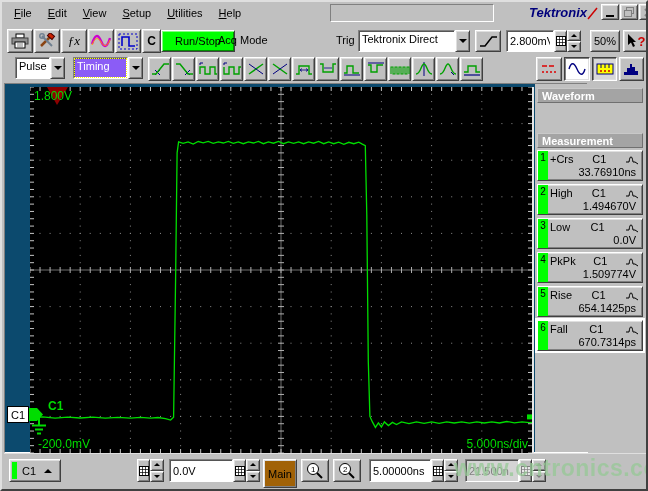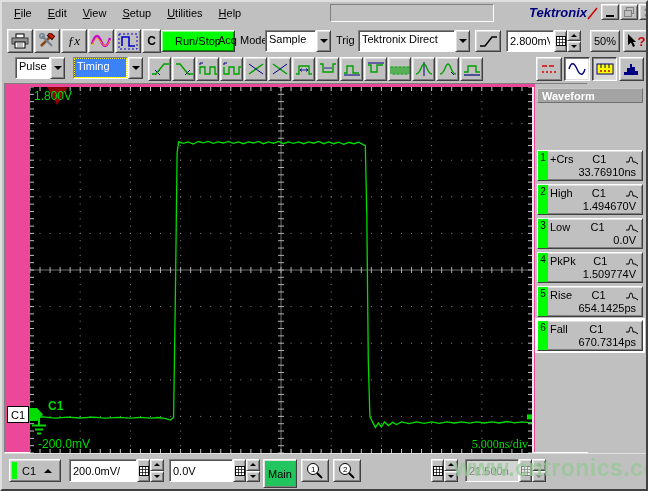--- a/index.html
+++ b/index.html
@@ -12,21 +12,21 @@
   .well{border:1px solid;border-color:#808080 #fff #fff #808080;}
   .fieldbox{background:#fff;border:1px solid;border-color:#808080 #fff #fff #808080;box-shadow:inset 1px 1px 0 #555;}
   .fieldbox.disabled{background:#d4d4d4;color:#808080;}
   .fieldbox.disabled input{color:#808080;}
   input.field{border:none;outline:none;background:transparent;font:inherit;width:100%;height:100%;padding:1px 3px;color:#000;}
   .ctr{display:flex;align-items:center;justify-content:center;}
   .menu-item{display:inline-block;padding:0 8px;line-height:22px;cursor:default;}
   .combo{display:flex;align-items:stretch;height:22px;}
   .combo .txt{flex:1;background:#fff;border:1px solid;border-color:#808080 #fff #fff #808080;box-shadow:inset 1px 1px 0 #555;padding:2px 3px;white-space:nowrap;overflow:hidden;}
   .combo .txt.sel{background:#fff;padding:1px;}
-  .combo .txt.sel span{display:block;background:#3b82f6;color:#fff;outline:1px dotted #ffff00;padding:1px 2px;height:100%;}
+  .combo .txt.sel span{display:block;background:#8b5cf6;color:#fff;outline:1px dotted #ffff00;padding:1px 2px;height:100%;}
   .combo .drop{width:15px;background:#c0c0c0;border:1px solid;border-color:#fff #404040 #404040 #fff;box-shadow:inset 1px 1px 0 #dfdfdf,inset -1px -1px 0 #808080;display:flex;align-items:center;justify-content:center;}
   .arr-dn{width:0;height:0;border-left:4px solid transparent;border-right:4px solid transparent;border-top:4px solid #000;}
   .arr-up{width:0;height:0;border-left:4px solid transparent;border-right:4px solid transparent;border-bottom:4px solid #000;}
   .spin{display:flex;flex-direction:column;width:14px;height:22px;}
   .spin .sb{flex:1;background:#c0c0c0;border:1px solid;border-color:#fff #404040 #404040 #fff;box-shadow:inset 1px 1px 0 #dfdfdf,inset -1px -1px 0 #808080;display:flex;align-items:center;justify-content:center;}
   .spin .t-up{width:0;height:0;border-left:3px solid transparent;border-right:3px solid transparent;border-bottom:3px solid #000;}
   .spin .t-dn{width:0;height:0;border-left:3px solid transparent;border-right:3px solid transparent;border-top:3px solid #000;}
   .spin.disabled .t-up{border-bottom-color:#808080;}
   .spin.disabled .t-dn{border-top-color:#808080;}
   .kp{width:13px;height:22px;}
@@ -104,26 +104,20 @@
       <svg width="20" height="17">
           <rect x="1" y="1" width="18" height="15" fill="none" stroke="#0000cc" stroke-width="1" stroke-dasharray="2 2"></rect>
           <path d="M4,13 v-9 h7 v9 h6" stroke="#0000cc" stroke-width="1.6" fill="none"></path>
         </svg>
     </div>
     <div class="abs raised ctr" style="left:140px;top:3px;width:19px;height:24px;font-weight:bold;font-size:12px;">
         <span>C</span>
       </div>
     <div class="abs runstop ctr" style="left:159px;top:4px;width:74px;height:22px;">Run/Stop</div>
     <div class="abs" style="left:216px;top:8px;">Acq Mode</div>
-    <div class="abs combo" style="left:263px;top:4px;width:66px;">
-      <div class="txt">Sample</div>
-      <div class="drop">
-          <span class="arr-dn"></span>
-        </div>
-    </div>
     <div class="abs" style="left:334px;top:8px;">Trig</div>
     <div class="abs combo" style="left:356px;top:4px;width:112px;">
       <div class="txt">Tektronix Direct</div>
       <div class="drop">
           <span class="arr-dn"></span>
         </div>
     </div>
     <div class="abs raised ctr" style="left:473px;top:4px;width:26px;height:22px;">
       <svg width="20" height="14">
           <path d="M2,12 h5 l7,-9 h5" stroke="#000" stroke-width="1.5" fill="none"></path>
@@ -278,21 +272,21 @@
           <path d="M1,13 v-3 h3 v-4 h3 v-4 h2 v3 h3 v4 h3 v4 z" fill="#000080"></path>
         </svg>
       </div>
     <div class="abs raised ctr" style="left:644px;top:2px;width:14px;height:24px;">
         <svg width="12" height="14">
           <path d="M1,3 h10 M1,11 h10 M2,3 L10,11 M10,3 L2,11" stroke="#000080" stroke-width="1"></path>
         </svg>
       </div>
   </div>
 
-  <div class="abs well" style="left:2px;top:81px;width:584px;height:370px;background:#ec4899;">
+  <div class="abs well" style="left:2px;top:81px;width:584px;height:370px;background:#0c4a6e;">
 
     <div class="abs" style="left:25px;top:3px;width:504px;height:366px;background:#000;border-right:2px solid #e8e8e8;">
       <svg id="grat-svg" width="502" height="366" style="position:absolute;left:0;top:0;">
           <rect x="49.7" y="-0.5" width="1" height="1" fill="#8c8c8c"></rect>
           <rect x="49.7" y="6.8" width="1" height="1" fill="#8c8c8c"></rect>
           <rect x="49.7" y="14.1" width="1" height="1" fill="#8c8c8c"></rect>
           <rect x="49.7" y="21.5" width="1" height="1" fill="#8c8c8c"></rect>
           <rect x="49.7" y="28.8" width="1" height="1" fill="#8c8c8c"></rect>
           <rect x="49.7" y="36.1" width="1" height="1" fill="#8c8c8c"></rect>
           <rect x="49.7" y="43.4" width="1" height="1" fill="#8c8c8c"></rect>
@@ -1402,31 +1396,32 @@
           <line x1="498" y1="358.6799999999997" x2="502" y2="358.6799999999997" stroke="#c4c4c4"></line>
           <line x1="0" y1="365.9999999999997" x2="4" y2="365.9999999999997" stroke="#c4c4c4"></line>
           <line x1="498" y1="365.9999999999997" x2="502" y2="365.9999999999997" stroke="#c4c4c4"></line>
           <polyline points="0.0,330.9 12.6,329.9 25.1,331.2 37.6,330.1 50.2,331.0 62.8,330.1 75.3,331.2 87.8,330.3 100.4,331.2 110.4,330.3 120.5,331.2 128.0,330.5 135.5,331.6 140.6,333.1 143.6,330.3 145.6,192.2 147.1,65.9 148.6,54.9 153.1,56.4 158.1,54.9 163.2,57.1 168.2,54.5 173.2,55.8 178.2,54.4 183.2,56.4 188.3,54.9 193.3,56.0 198.3,54.4 203.3,56.4 208.3,54.9 213.3,56.7 218.4,54.9 223.4,56.0 228.4,54.5 233.4,56.7 238.4,54.9 243.5,56.2 248.5,54.5 253.5,56.7 258.5,54.9 263.6,56.4 268.6,54.9 273.6,56.7 278.6,54.9 283.6,56.2 288.6,54.5 293.7,56.7 298.7,54.9 303.7,56.7 308.7,55.1 313.8,57.3 318.8,55.3 323.8,56.7 328.8,55.1 332.3,57.1 335.3,58.6 336.8,128.1 338.3,274.5 339.9,329.4 342.4,334.9 345.4,340.4 348.4,335.8 351.4,340.0 354.4,334.9 358.4,338.6 362.4,335.4 366.5,337.6 371.5,334.9 379.0,336.7 386.5,334.9 394.1,336.4 401.6,334.9 409.1,336.4 416.7,334.9 424.2,336.0 431.7,334.9 439.3,336.2 446.8,334.9 454.3,336.0 461.8,334.9 469.4,336.0 476.9,334.5 484.4,335.8 492.0,334.9 499.5,335.6 502.0,335.3" fill="none" stroke="#00dd00" stroke-width="1.3"></polyline>
           <polygon points="17,0 38,0 27,18" fill="#8e0000"></polygon>
           <path d="M9,329.4 v9 M2,338.4 h14 M5,342.4 h8 M7,346.4 h4" stroke="#00dd00" stroke-width="2" fill="none"></path>
           <rect x="497" y="327.4" width="5" height="5" fill="#00dd00"></rect>
         </svg>
       <div class="gtext" style="left:4px;top:2px;">1.800V</div>
       <div class="gtext" style="left:8px;top:350px;">-200.0mV</div>
-      <div class="gtext" style="left:398px;top:350px;width:100px;text-align:right;font-family:Liberation Serif, serif;">5.000ns/div</div>
+      <div class="gtext" style="left:398px;top:350px;width:100px;text-align:right;">5.000ns/div</div>
       <div class="gtext" style="left:18px;top:312px;font-weight:bold;">C1</div>
     </div>
 
     <div class="abs ctr" style="left:2px;top:322px;width:22px;height:17px;background:#fff;border:1px solid #000;font-size:11px;">C1</div>
     <svg class="abs" style="left:24px;top:322px;" width="15" height="17">
         <polygon points="0,2 8,2 14,8.5 8,15 0,15" fill="#00dd00"></polygon>
       </svg>
 
     <div class="abs" style="left:530px;top:0;width:110px;height:368px;background:#c0c0c0;">
       <div class="abs hdr" style="left:2px;top:4px;width:106px;height:15px;">Waveform</div>
+      <div class="abs hdr" style="left:2px;top:49px;width:106px;height:15px;">Measurement</div>
 
       <div class="meas-entry" style="top:66px;">
         <div class="meas-num">1</div>
         <div class="meas-body">
             <div class="meas-r1">
               <span>+Crs</span>
               <span class="src">C1</span>
               <svg width="14" height="12">
                 <path d="M1,9 h3 C5,2 7,2 8,9 h2" stroke="#000" fill="none"></path>
                 <path d="M10,9 l3,2" stroke="#000"></path>
@@ -1507,21 +1502,20 @@
       </div>
     </div>
   </div>
 
   <div class="abs" style="left:2px;top:451px;width:642px;height:34px;border-top:1px solid #dfdfdf;">
     <div class="abs raised" style="left:5px;top:5px;width:52px;height:23px;display:flex;align-items:center;">
       <span style="display:block;width:5px;height:17px;background:#00ff00;margin:0 5px 0 2px;"></span>
       <span>C1</span>
       <span class="arr-up" style="margin-left:8px;border-bottom-color:#000;"></span>
     </div>
-    <div class="abs fieldbox" style="left:65px;top:5px;width:68px;height:23px;"><input class="field" value="200.0mV/" style=""></div>
     <div class="abs raised ctr kp" style="left:133px;top:5px;height:23px;">
         <svg width="10" height="10">
           <rect x="0.5" y="0.5" width="9" height="9" fill="#fff" stroke="#000"></rect>
           <path d="M3.5,0.5 v9 M6.5,0.5 v9 M0.5,3.5 h9 M0.5,6.5 h9" stroke="#000" stroke-width="0.7"></path>
         </svg>
       </div>
     <div class="abs spin" style="left:146px;top:5px;height:23px;">
         <div class="sb">
           <span class="t-up"></span>
         </div>
@@ -1539,36 +1533,37 @@
       </div>
     <div class="abs spin" style="left:242px;top:5px;height:23px;">
         <div class="sb">
           <span class="t-up"></span>
         </div>
         <div class="sb">
           <span class="t-dn"></span>
         </div>
       </div>
 
-    <div class="abs raised ctr" style="left:259px;top:5px;width:34px;height:29px;background:#22c55e;">Main</div>
+    <div class="abs raised ctr" style="left:259px;top:5px;width:34px;height:29px;background:#a16207;">Main</div>
     <div class="abs raised ctr" style="left:297px;top:5px;width:28px;height:23px;position:absolute;">
       <svg width="18" height="17">
           <circle cx="7" cy="7" r="5.5" fill="#fff" stroke="#000"></circle>
           <line x1="11" y1="11" x2="16" y2="16" stroke="#000" stroke-width="2"></line>
         </svg>
       <span style="position:absolute;left:9px;top:5px;font-size:8px;">1</span>
     </div>
     <div class="abs raised ctr" style="left:329px;top:5px;width:28px;height:23px;position:absolute;">
       <svg width="18" height="17">
           <circle cx="7" cy="7" r="5.5" fill="#fff" stroke="#000"></circle>
           <line x1="11" y1="11" x2="16" y2="16" stroke="#000" stroke-width="2"></line>
         </svg>
       <span style="position:absolute;left:9px;top:5px;font-size:8px;">2</span>
     </div>
 
+    <div class="abs fieldbox" style="left:365px;top:5px;width:62px;height:23px;"><input class="field" value="5.00000ns" style=""></div>
     <div class="abs raised ctr kp" style="left:427px;top:5px;height:23px;">
         <svg width="10" height="10">
           <rect x="0.5" y="0.5" width="9" height="9" fill="#fff" stroke="#000"></rect>
           <path d="M3.5,0.5 v9 M6.5,0.5 v9 M0.5,3.5 h9 M0.5,6.5 h9" stroke="#000" stroke-width="0.7"></path>
         </svg>
       </div>
     <div class="abs spin" style="left:440px;top:5px;height:23px;">
         <div class="sb">
           <span class="t-up"></span>
         </div>

